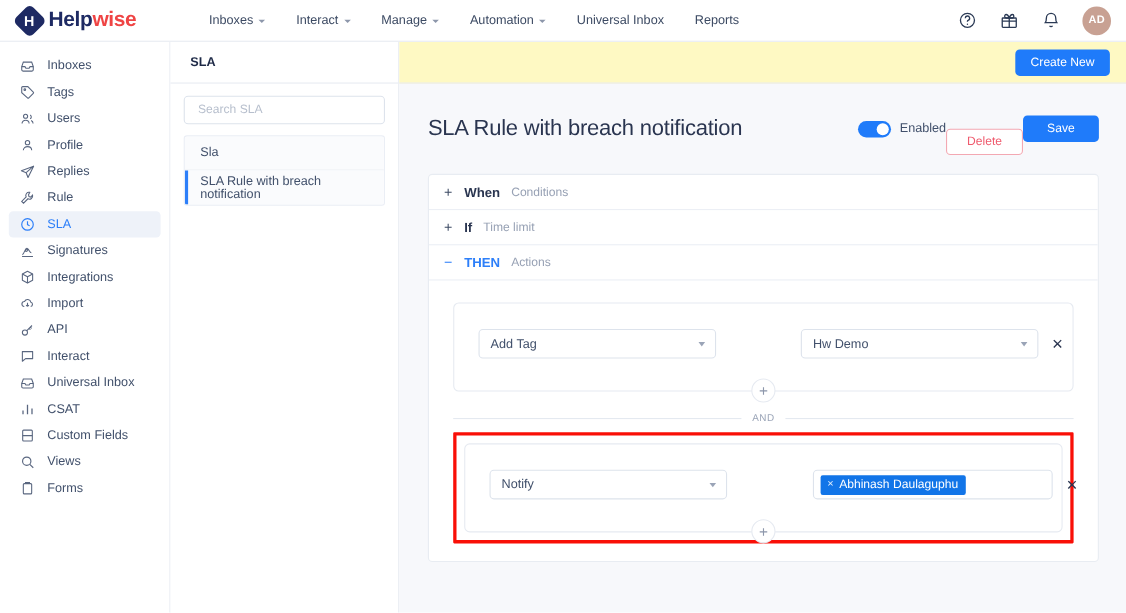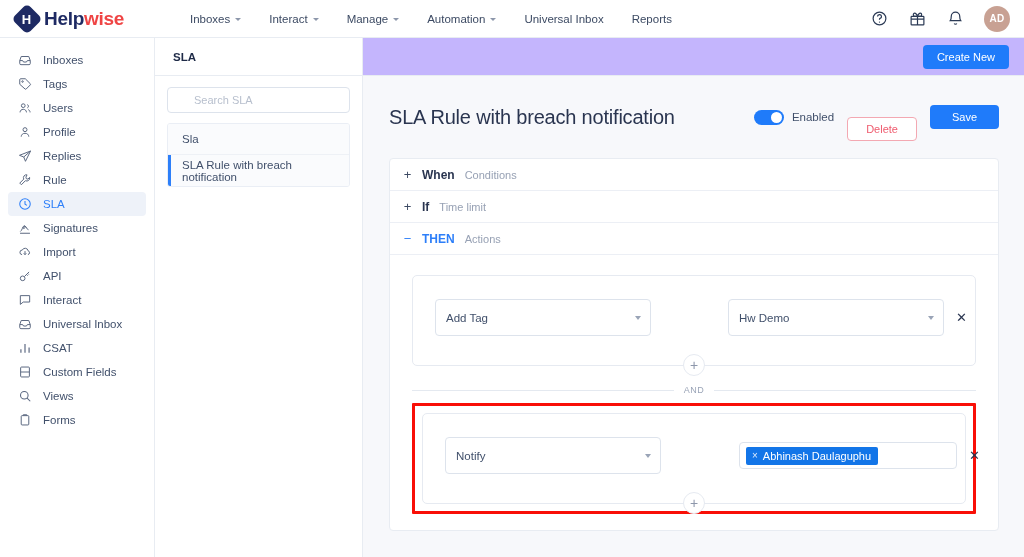--- a/index.html
+++ b/index.html
@@ -107,21 +107,21 @@
   .sla-head {
     height: 38px; display: flex; align-items: center;
     padding-left: 18px; font-size: 11.5px; font-weight: bold;
     color: #1e2a47; border-bottom: 1px solid #e8ecf2;
     flex: none;
   }
   .sla-list-pane { padding: 11px 12px 0 12px; flex: 1; }
   .search-box {
     width: 100%; height: 26px;
     border: 1px solid #dde3ec; border-radius: 4px;
-    padding: 0 26px; font-size: 11px;
+    padding: 0 12px; font-size: 11px;
     color: #41506b; outline: none;
     font-family: "Liberation Sans", sans-serif;
     background: #fff;
   }
   .search-box::placeholder { color: #b7bfcd; }
   .sla-items {
     margin-top: 10px; border: 1px solid #eaeef5;
     border-radius: 3px; overflow: hidden; background: #fff;
   }
   .sla-item {
@@ -136,41 +136,41 @@
     content: ""; position: absolute; left: 0; top: 0; bottom: 0;
     width: 3px; background: #2d7ff9;
   }
 
   
   .main {
     flex: 1; background: #f7f8fb;
     display: flex; flex-direction: column; min-width: 0;
   }
   .main-top {
-    height: 38px; flex: none; background: #c4b5fd;
+    height: 38px; flex: none; background: #fef9c3;
     border-bottom: 1px solid #e8ecf2;
     display: flex; align-items: center; justify-content: flex-end;
     padding-right: 15px;
   }
   .btn-primary {
     background: #1f7bfa; color: #fff; border: none;
     border-radius: 4px; height: 24px; padding: 0 14px;
     font-size: 11px; cursor: pointer;
     font-family: "Liberation Sans", sans-serif;
   }
   .main-scroll { flex: 1; padding: 17px 25px 0 26px; overflow: hidden; }
 
   .rule-header {
     display: flex; align-items: center; margin-bottom: 17px;
   }
   .rule-title {
     font-size: 20px; color: #2a3550; font-weight: normal;
     letter-spacing: -0.2px;
   }
-  .rule-actions { margin-left: auto; display: flex; align-items: center; gap: 13px; }
+  .rule-actions { margin-left: auto; display: flex; align-items: center; }
   .toggle-wrap { display: flex; align-items: center; gap: 8px; }
   .toggle {
     width: 30px; height: 15px; border-radius: 8px;
     background: #1f7bfa; position: relative; cursor: pointer; flex: none;
   }
   .toggle .knob {
     position: absolute; top: 2px; right: 2px;
     width: 11px; height: 11px; border-radius: 50%; background: #fff;
   }
   .toggle-label { font-size: 11.5px; color: #41506b; }
@@ -209,21 +209,21 @@
   .acc-body { padding: 20px 22px 16px 22px; }
 
   
   .action-card {
     border: 1px solid #e6eaf1; border-radius: 5px;
     background: #fff; position: relative;
     padding: 23px 22px 29px 22px;
   }
   .action-row { display: flex; align-items: center; }
   .select-box {
-    height: 37px; border: 1px solid #dde3ec; border-radius: 4px;
+    height: 27px; border: 1px solid #dde3ec; border-radius: 4px;
     background: #fff; display: flex; align-items: center;
     padding: 0 10px; font-size: 11.5px; color: #41506b;
     cursor: pointer; position: relative;
   }
   .sel-a { width: 216px; flex: none; }
   .sel-b { width: 216px; flex: none; margin-left: 77px; }
   .sel-caret {
     position: absolute; right: 9px; top: 50%;
     transform: translateY(-50%);
     width: 0; height: 0;
@@ -426,20 +426,31 @@
       <span class="s-ico">
             <svg width="14" height="14" viewBox="0 0 24 24" fill="none" stroke="currentColor" stroke-width="1.7">
               <path d="M4 18c3-1 4-10 7-10 2 0 1.5 5-1 5s-1-4 2-4c2.5 0 3 6 6 6"></path>
               <path d="M3.5 21h17"></path>
             </svg>
           </span>
       <span>Signatures</span>
     </div>
       </div>
 
+    <div class="side-row">
+        <div class="side-item">
+      <span class="s-ico">
+            <svg width="14" height="14" viewBox="0 0 24 24" fill="none" stroke="currentColor" stroke-width="1.7" stroke-linejoin="round">
+              <path d="M12 2.8l8 4.3v9.8l-8 4.3-8-4.3V7.1z"></path>
+              <path d="M4 7.1l8 4.3 8-4.3M12 11.4V21"></path>
+            </svg>
+          </span>
+      <span>Integrations</span>
+    </div>
+      </div>
 
     <div class="side-row">
         <div class="side-item">
       <span class="s-ico">
             <svg width="14" height="14" viewBox="0 0 24 24" fill="none" stroke="currentColor" stroke-width="1.7">
               <path d="M7 16.5a3.9 3.9 0 0 1 .4-7.8 5.2 5.2 0 0 1 9.9 1.2 3.4 3.4 0 0 1-.3 6.6"></path>
               <path d="M12 10.5v6m0 0l-2.2-2.2M12 16.5l2.2-2.2"></path>
             </svg>
           </span>
       <span>Import</span>

